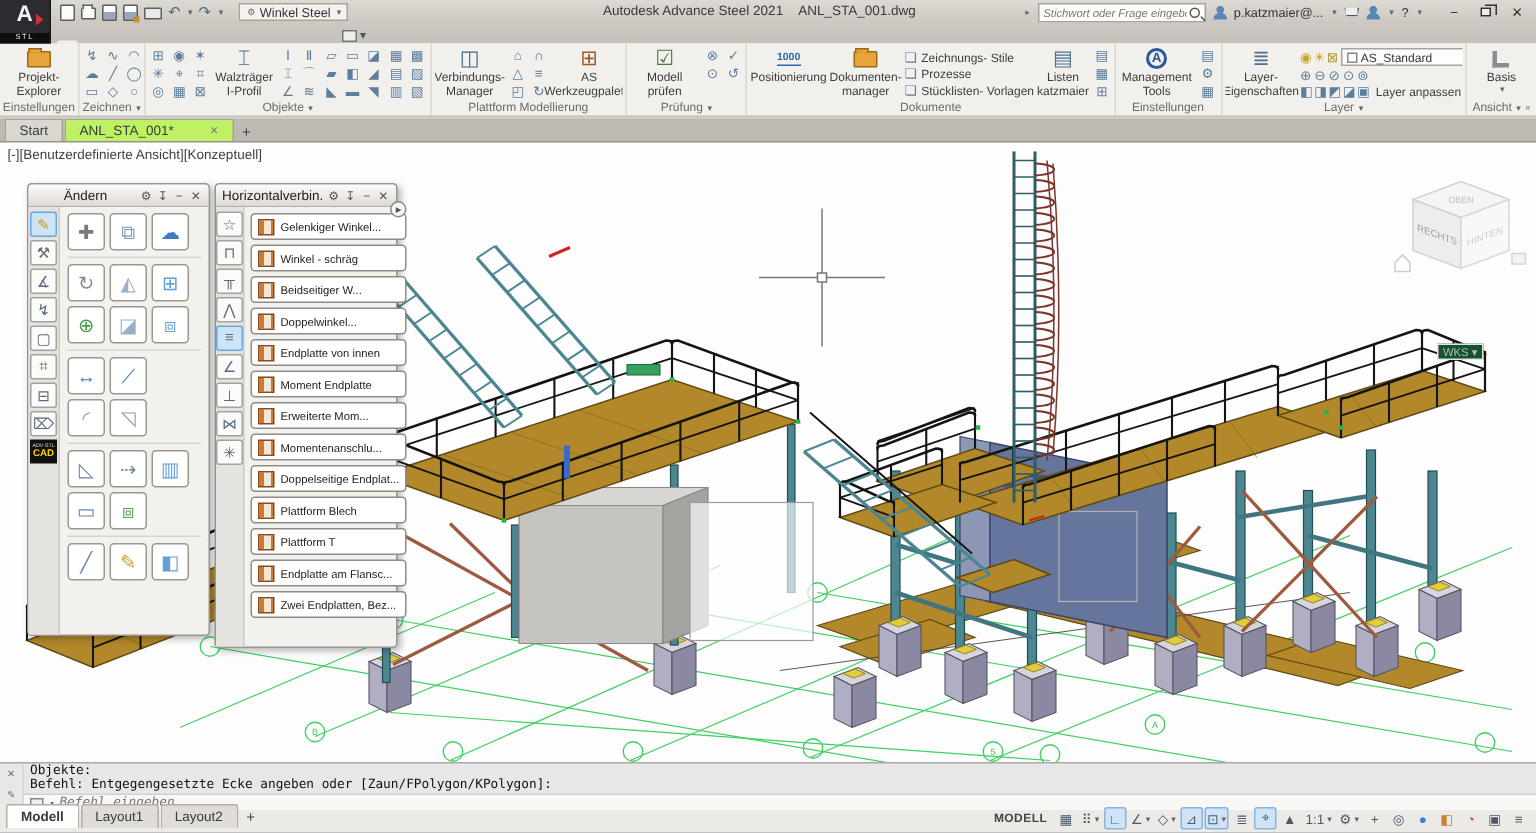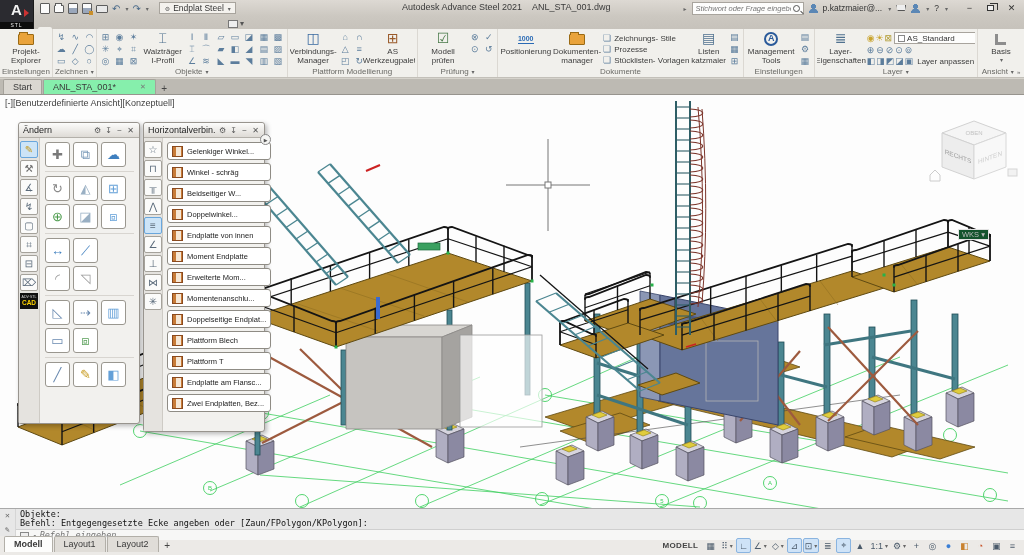--- a/index.html
+++ b/index.html
@@ -65,37 +65,37 @@
   .layerpanel { display:flex; flex-direction:column; gap:1px; padding-top:2px; }
   .layerrow { display:flex; align-items:center; gap:2px; }
   .layercombo { display:flex; align-items:center; gap:2px; background:#fdfdfc; border:1px solid #a8a49d; height:12px; padding:0 3px; font-size:8px; min-width:88px; }
   .swatch { width:7px; height:7px; border:1px solid #888; background:#fff; }
   .layerrow .gi { font-size:9px; color:#5c7d9c; }
   .anpassen { font-size:8px; color:#3c3c3c; margin-left:2px; white-space:nowrap; }
 
   
   .doctabs { height:16px; background:#bdbab3; display:flex; align-items:flex-end; padding-left:3px; border-top:1px solid #d6d3cc; }
   .dtab { display:flex; align-items:center; gap:5px; padding:2px 9px; font-size:9px; background:#dad7d1; border:1px solid #a5a29b; border-bottom:none; border-radius:2px 2px 0 0; margin-right:1px; color:#3a3a3a; }
-  .dtab.active { background:#86efac;gap:24px; }
+  .dtab.active { background:#bef264;gap:24px; }
   .dtab .x { font-size:7px; color:#777; }
   .newtab { width:15px; text-align:center; font-size:10px; color:#444; }
 
   
   .vp { position:relative; height:414px; background:#fdfdfd; border-top:1px solid #97948e; overflow:hidden; }
   .vp-label { position:absolute; left:5px; top:3px; font-size:9px; color:#3f3f3f; z-index:5; }
   #model { position:absolute; left:0; top:0; }
 
   
   .vcube { position:absolute; right:2px; top:18px; width:96px; height:132px; z-index:6; }
   .wks { position:absolute; left:32px; top:116px; font-size:7.5px; color:#b9b9b9; background:#14532d; border:1px solid #e3e3e3; padding:0 3px; }
 
   
   .palette { position:absolute; background:#f2f1ee; border:1px solid #98948e; border-radius:3px; box-shadow:2px 2px 5px rgba(0,0,0,.28); z-index:10; }
   .p-title { height:15px; display:flex; align-items:center; gap:2px; background:linear-gradient(#fcfcfb,#dedbd6); border-bottom:1px solid #b3b0aa; font-size:9px; color:#222; padding:0 4px; border-radius:3px 3px 0 0; }
-  .p-title .t { flex:1; text-align:left; white-space:nowrap; overflow:hidden; }
+  .p-title .t { flex:1; text-align:center; white-space:nowrap; overflow:hidden; }
   .p-title .ti { font-size:8px; color:#555; width:9px; text-align:center; }
   .p-body { display:flex; height:calc(100% - 15px); }
   .p-strip { width:21px; background:#e5e3df; border-right:1px solid #cecbc5; display:flex; flex-direction:column; align-items:center; gap:2px; padding:3px 0; }
   .p-strip .gi { width:18px; height:17px; background:#fbfbfa; border:1px solid #a5a29b; border-radius:2px; font-size:10px; color:#5a6a7a; display:flex; align-items:center; justify-content:center; }
   .p-strip .gi.sel { background:#cde4f7; border-color:#69a6dc; }
   .cadbadge { width:18px; height:16px; background:#101010; display:flex; flex-direction:column; align-items:center; justify-content:center; line-height:1; }
   .cadbadge .b1 { color:#ddd; font-size:3.5px; }
   .cadbadge .b2 { color:#ffd400; font-size:6.5px; font-weight:bold; }
   .agrid { flex:1; padding:4px 5px; display:flex; flex-direction:column; gap:3px; overflow:hidden; }
   .arow { display:flex; gap:3px; }
@@ -139,21 +139,21 @@
       <div class="qi qi-folder"></div>
       <div class="qi qi-save"></div>
       <div class="qi qi-save qi-saveas"></div>
       <div class="qi qi-print"></div>
       <span class="uglyph">↶</span>
         <span class="ddm">▾</span>
       <span class="uglyph">↷</span>
         <span class="ddm">▾</span>
       <div class="wscombo">
         <span class="ddm">⚙</span>
-        <span>Endplat Steel</span>
+        <span>Winkel Steel</span>
         <span class="ddm">▾</span>
       </div>
     </div>
     <div class="tb-title">
       <span>Autodesk Advance Steel 2021</span>
       <span>ANL_STA_001.dwg</span>
     </div>
     <div class="tb-right">
       <span class="ddm">▸</span>
       <div class="searchbox">

